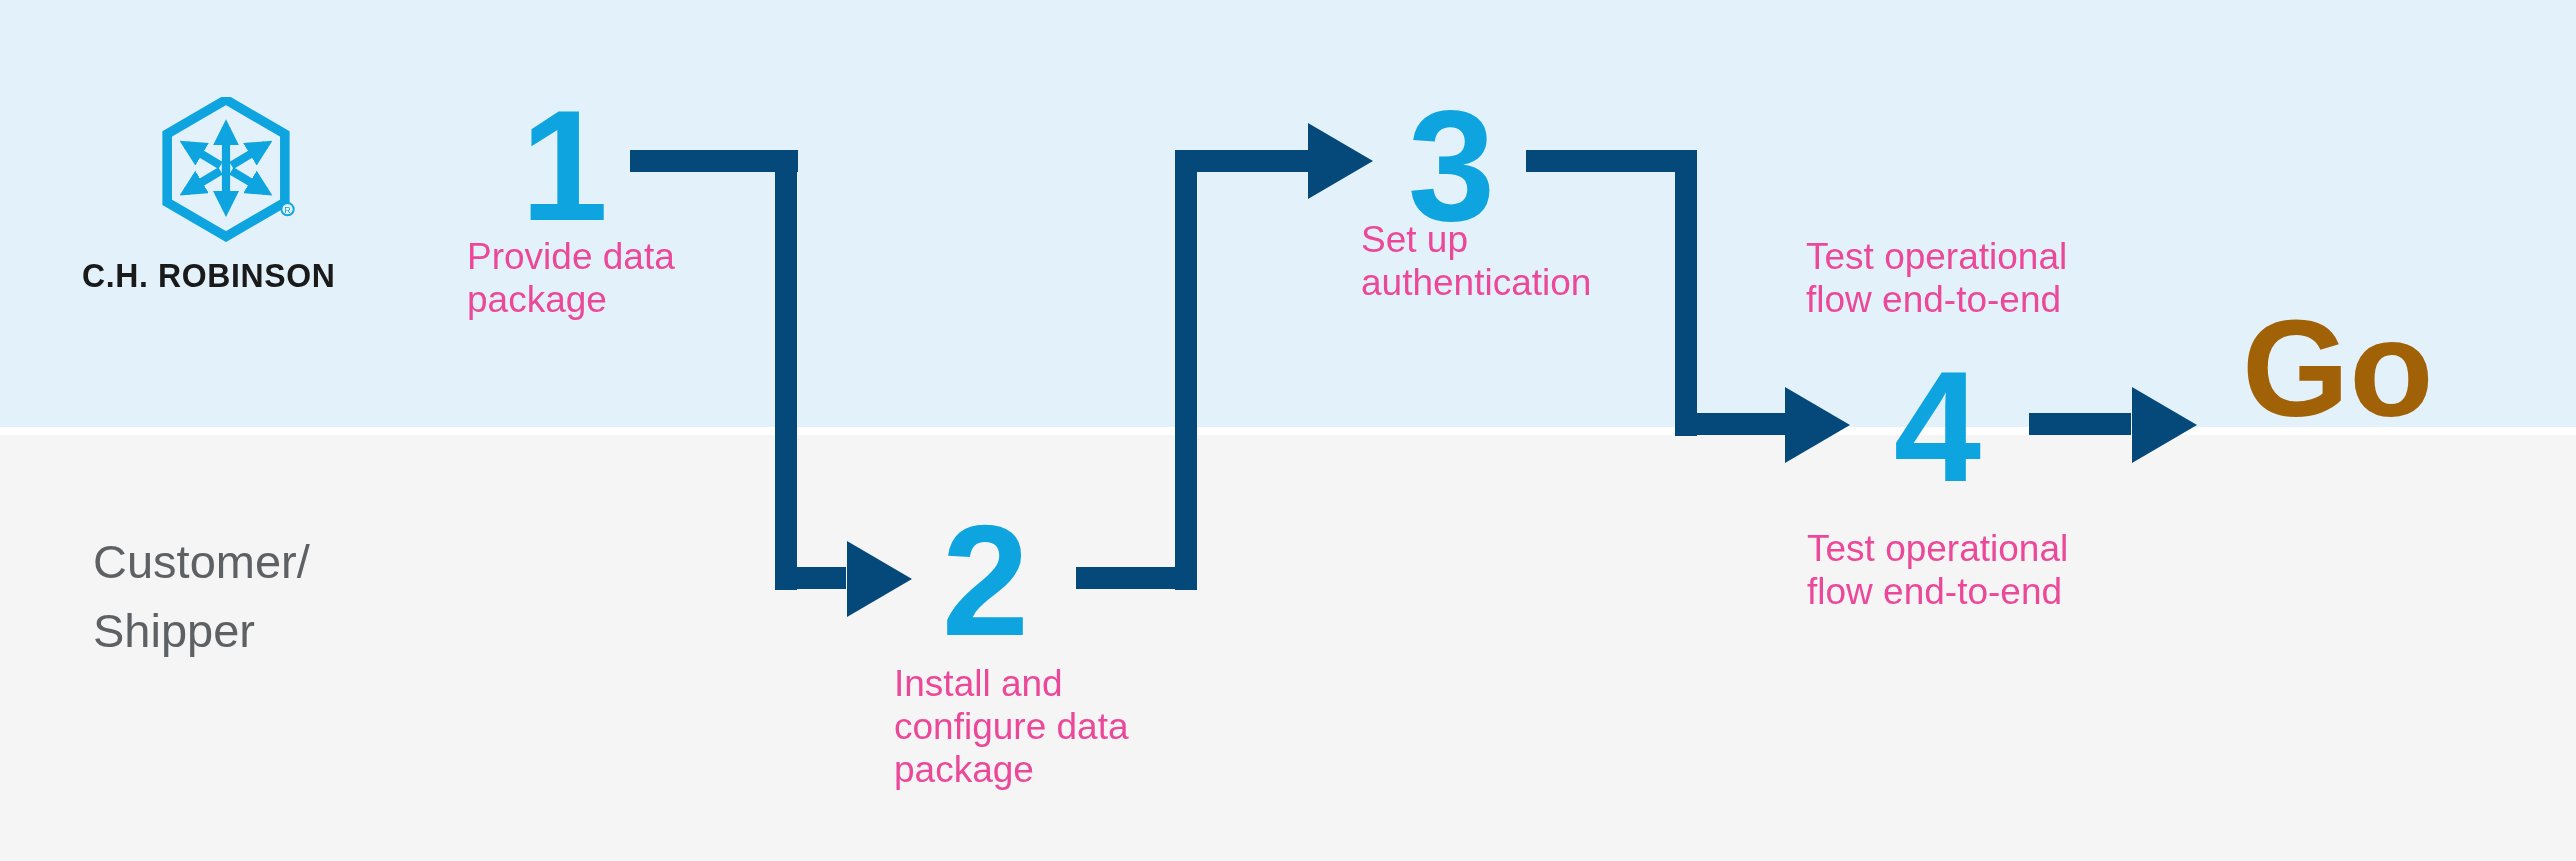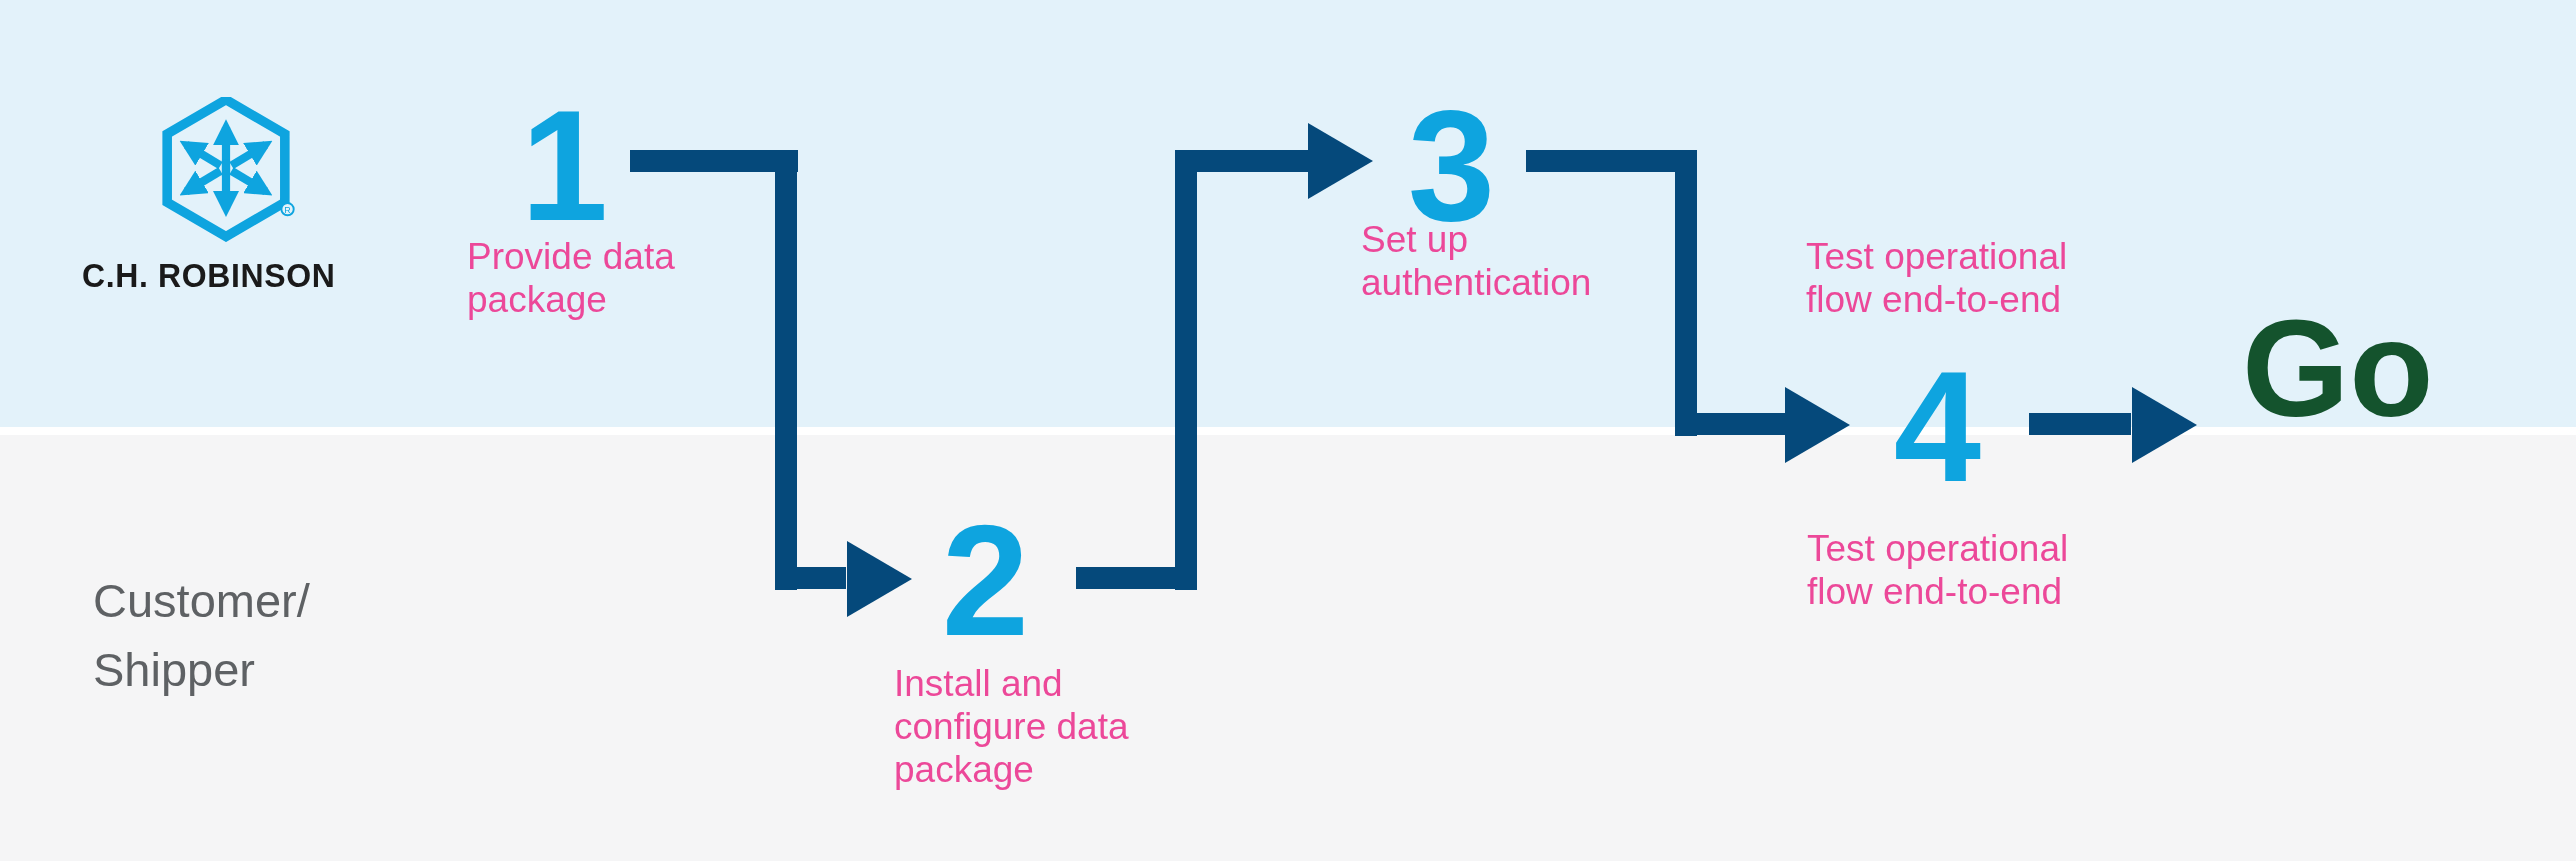--- a/index.html
+++ b/index.html
@@ -16,21 +16,21 @@
 
   
   .logo-svg{position:absolute;left:157px;top:97px;width:138px;height:145px;}
   .brand-text{
     position:absolute;left:82px;top:256px;width:311px;
     font-size:34px;font-weight:700;color:#1a1a1a;letter-spacing:0.7px;
     transform:scaleX(.94);transform-origin:left top;white-space:nowrap;
   }
   .lane-label{
     position:absolute;left:93px;top:527px;
-    font-size:47px;line-height:69px;color:#5e6164;font-weight:400;margin-top:39px;
+    font-size:47px;line-height:69px;color:#5e6164;font-weight:400;
   }
 
   
   .num{
     position:absolute;width:119px;text-align:center;
     font-size:157px;line-height:157px;font-weight:700;color:#0ea4df;
   }
   .num-1{left:505px;top:87px;}
   .num-2{left:926px;top:502px;}
   .num-3{left:1392px;top:87px;}
@@ -69,21 +69,21 @@
   .c-v {left:1675px;top:150px;width:22px; height:286px;}
   .c-h2{left:1675px;top:413px;width:110px;height:22px;}
   .c-hd{left:1785px;top:387px;}
   
   .d-h {left:2029px;top:413px;width:102px;height:22px;}
   .d-hd{left:2132px;top:387px;}
 
   
   .golive{
     position:absolute;left:2242px;top:310px;
-    font-size:138px;line-height:116px;font-weight:700;color:#14532d;
+    font-size:138px;line-height:116px;font-weight:700;color:#a16207;
     white-space:nowrap;
   }
 </style>
 </head>
 <body>
 
 <div id="canvas">
 
   <div class="lane-top"></div>
   <div class="lane-sep"></div>

